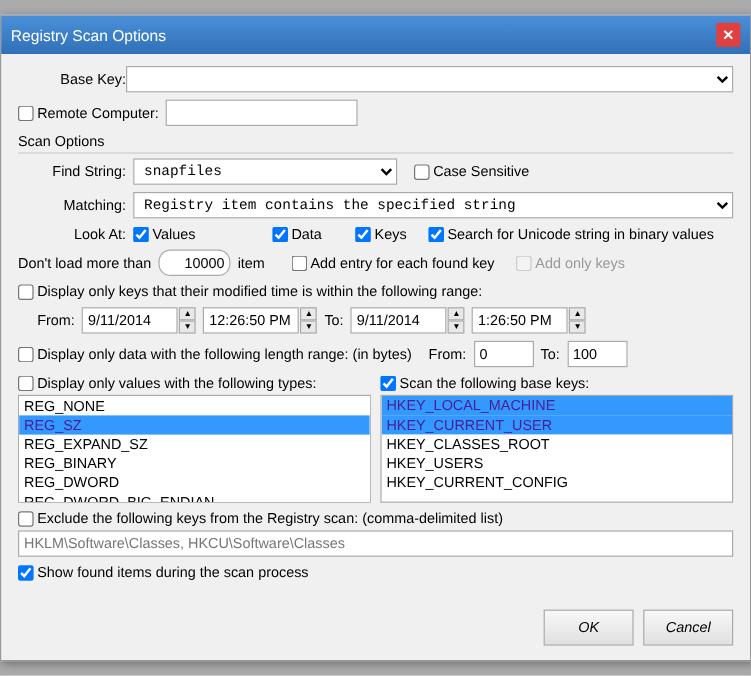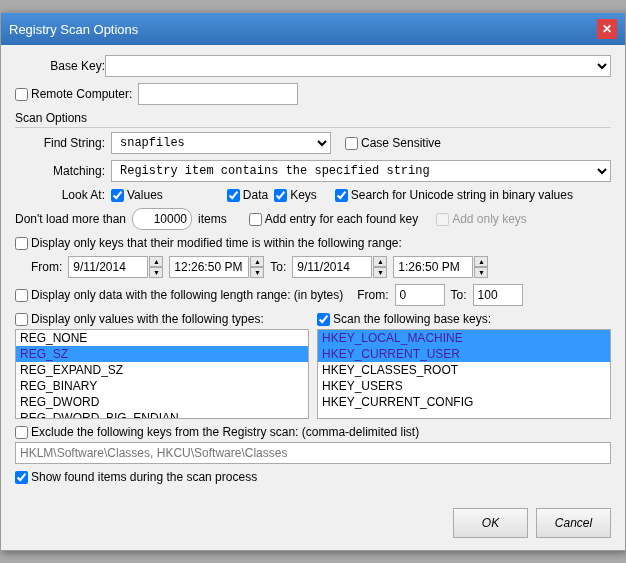--- a/index.html
+++ b/index.html
@@ -256,38 +256,38 @@
         <option>Registry item contains the specified string</option>
       </select>
     </div>
 
     <div class="row">
       <label class="label-col">Look At:</label>
       <div class="checkbox-label" style="margin-right:12px;">
         <input type="checkbox" checked="" style="">
         <label>Values</label>
       </div>
-      <div class="checkbox-label" style="margin-right:0;padding-left:46px;">
+      <div class="checkbox-label" style="margin-right:22px;padding-left:46px;">
         <input type="checkbox" checked="" style="">
         <label>Data</label>
       </div>
       <div class="checkbox-label" style="margin-right:12px;">
         <input type="checkbox" checked="" style="">
         <label>Keys</label>
       </div>
       <div class="checkbox-label">
         <input type="checkbox" checked="" style="">
         <label>Search for Unicode string in binary values</label>
       </div>
     </div>
 
     <div class="row">
       <label class="label-col">Don't load more than</label>
       <input type="text" class="items-input" value="10000" style="">
-      <label>items</label>
+      <label>item</label>
       <div style="margin-left:16px;" class="checkbox-label">
         <input type="checkbox" style="">
         <label>Add entry for each found key</label>
       </div>
       <div style="margin-left:12px;" class="checkbox-label grayed">
         <input type="checkbox" disabled="" style="">
         <label class="grayed">Add only keys</label>
       </div>
     </div>
 

